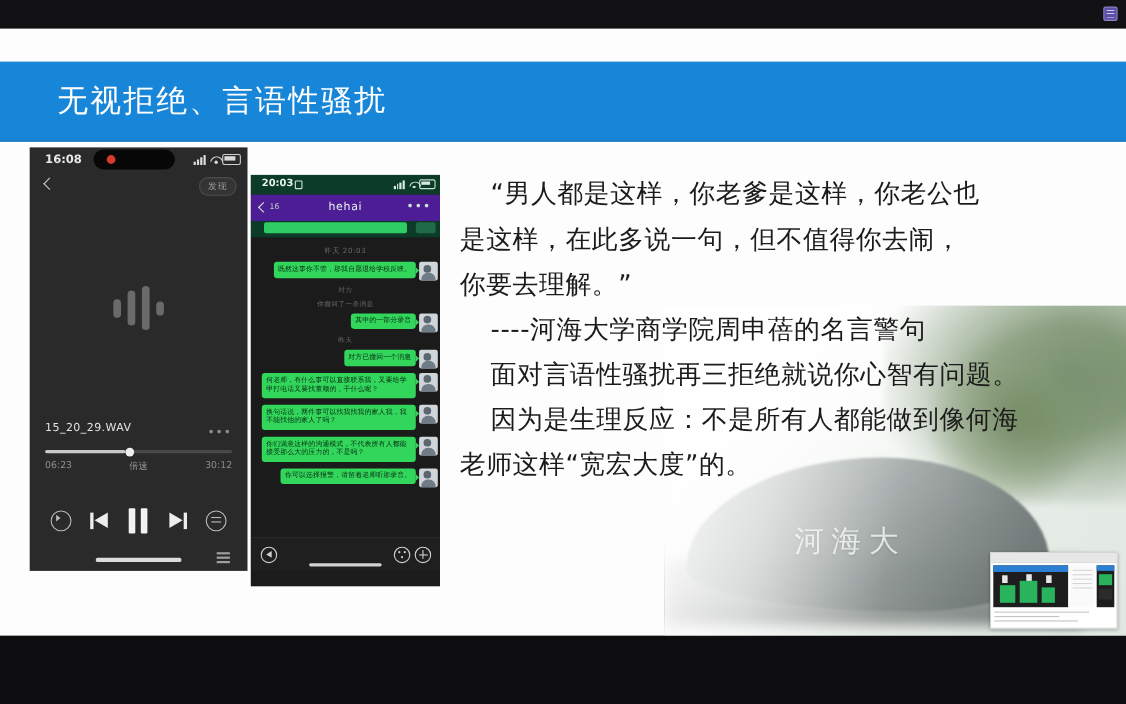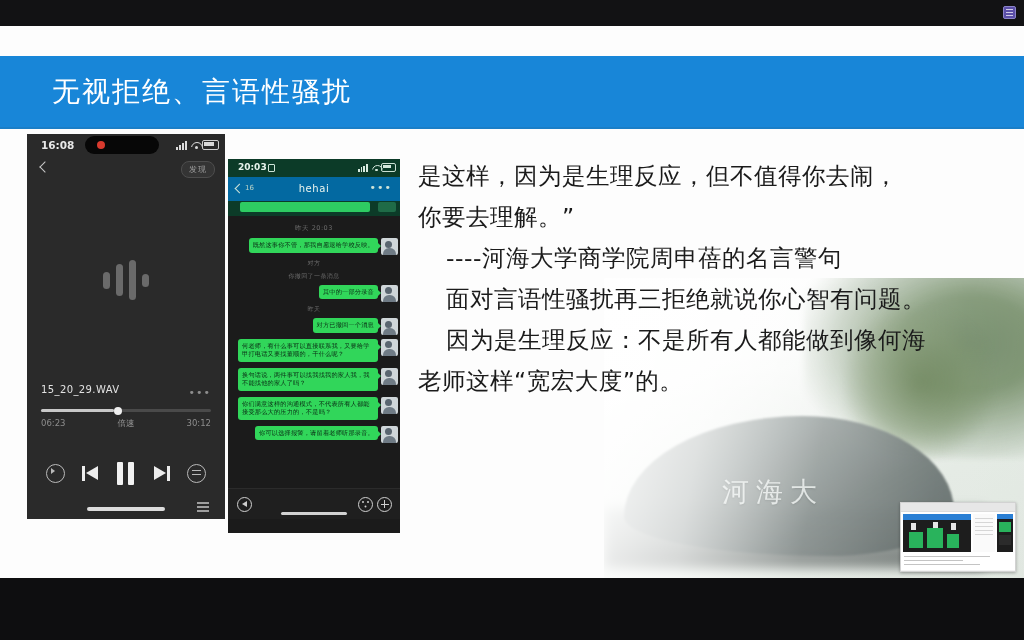--- a/index.html
+++ b/index.html
@@ -146,21 +146,21 @@
   .pb-sig i{display:block;width:1.8px;background:#d8ebe0;}
   .pb-sig i:nth-child(1){height:3px}.pb-sig i:nth-child(2){height:4.5px}
   .pb-sig i:nth-child(3){height:6px}.pb-sig i:nth-child(4){height:7.5px}
   .pb-wifi{position:absolute;right:19px;top:5px;width:9px;height:7px;}
   .pb-wifi::before{content:"";position:absolute;left:0;top:1px;width:9px;height:9px;
        border:1.4px solid #d8ebe0;border-radius:50%;clip-path:polygon(0 0,100% 0,100% 42%,0 42%);}
   .pb-wifi::after{content:"";position:absolute;left:3.2px;top:4.6px;width:2.6px;height:2.6px;border-radius:50%;background:#d8ebe0;}
   .pb-batt{position:absolute;right:4px;top:4px;width:13px;height:7px;border:1px solid #cbe0d4;border-radius:2px;}
   .pb-batt::after{content:"";position:absolute;left:1px;top:1px;width:8px;height:3px;background:#d4e8dc;}
 
-  .pb-nav{position:relative;height:24px;background:#0369a1;}
+  .pb-nav{position:relative;height:24px;background:#4c1d95;}
   .pb-back{position:absolute;left:8px;top:8px;width:6px;height:6px;border-left:1.4px solid #cfe4d9;
        border-bottom:1.4px solid #cfe4d9;transform:rotate(45deg);}
   .pb-badge{position:absolute;left:17px;top:7px;color:#bcd5c8;font-size:7px;}
   .pb-title{position:absolute;left:0;right:0;top:6px;text-align:center;color:#e9f4ee;font-size:10px;letter-spacing:.6px;}
   .pb-more{position:absolute;right:8px;top:4px;color:#cfe4d9;font-size:11px;letter-spacing:1px;}
 
   .pb-greenbar{position:relative;height:15px;background:#0c3b28;}
   .pb-greenbar .bar{position:absolute;left:12px;top:1px;width:130px;height:10px;background:#2ecc62;border-radius:2px;}
   .pb-greenbar .gi{position:absolute;right:4px;top:1px;width:18px;height:10px;background:#1f6b47;border-radius:2px;}
 
@@ -242,21 +242,22 @@
       <div class="carve">河海大</div>
       <div class="mist"></div>
     </div>
 
     <div class="banner"></div>
     <div class="banner-underline"></div>
     <div class="banner-title">无视拒绝、言语性骚扰</div>
 
 
     <div class="textcol">
-      <div class="tline">是这样，因为是生理反应，但不值得你去闹，</div>
+      <div class="tline ind">“男人都是这样，你老爹是这样，你老公也</div>
+      <div class="tline">是这样，在此多说一句，但不值得你去闹，</div>
       <div class="tline">你要去理解。”</div>
       <div class="tline ind">----河海大学商学院周申蓓的名言警句</div>
       <div class="tline ind">面对言语性骚扰再三拒绝就说你心智有问题。</div>
       <div class="tline ind">因为是生理反应：不是所有人都能做到像何海</div>
       <div class="tline">老师这样“宽宏大度”的。</div>
     </div>
 
     <div class="phone-a">
       <div class="pa-status">
         <div class="pa-time">16:08</div>

